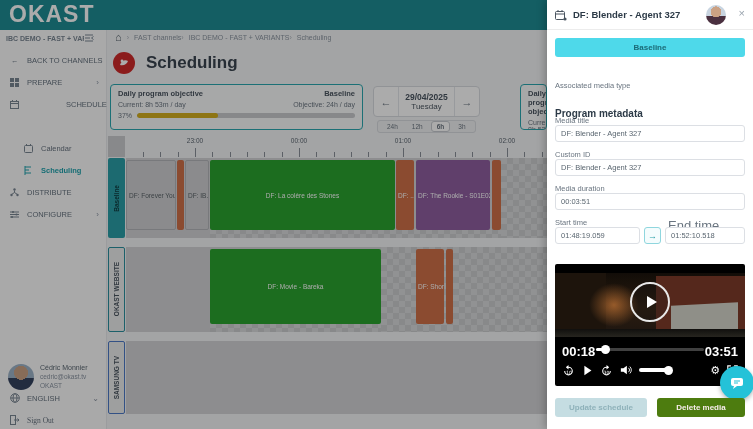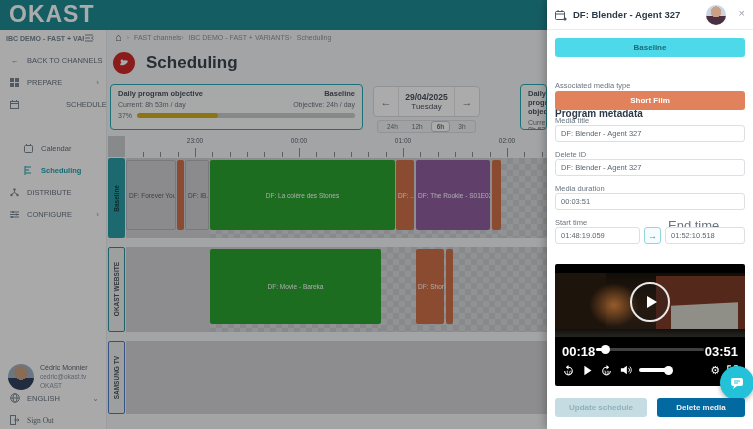--- a/index.html
+++ b/index.html
@@ -115,21 +115,21 @@
   .v-ctrls{position:absolute;left:0;top:96px;width:100%;height:20px;display:flex;align-items:center;gap:7px;padding:0 7px;color:#fff;}
   .v-ctrls .vbtn{display:flex;align-items:center;cursor:pointer;}
   .vol-track{width:30px;height:4px;background:#fff;border-radius:2px;position:relative;}
   .vol-knob{position:absolute;right:-4px;top:-2.5px;width:9px;height:9px;background:#fff;border-radius:50%;}
   .gear{margin-left:auto;font-size:11px;color:#fff;cursor:pointer;font-family:"DejaVu Sans",sans-serif;}
   .chatfab{position:absolute;left:173px;top:366px;width:34px;height:34px;border-radius:50%;background:#24c2d8;
      display:flex;align-items:center;justify-content:center;cursor:pointer;box-shadow:0 2px 5px rgba(0,0,0,0.3);}
 
   .upd-btn{position:absolute;left:8px;top:398px;width:92px;height:19px;background:#c5dde2;border:none;border-radius:3px;
      color:#8fb2ba;font-weight:bold;font-size:8px;cursor:pointer;}
-  .del-btn{position:absolute;left:110px;top:398px;width:88px;height:19px;background:#0369a1;border:none;border-radius:3px;
+  .del-btn{position:absolute;left:110px;top:398px;width:88px;height:19px;background:#4d7c0f;border:none;border-radius:3px;
      color:#f8eded;font-weight:bold;font-size:8px;cursor:pointer;}
 </style>
 </head>
 <body>
 
 <div class="app">
 
   <div class="topbar">
     <div class="logo">OKAST</div>
   </div>
@@ -386,26 +386,25 @@
       </span>
       <span class="p-title">DF: Blender - Agent 327</span>
       <div class="p-avatar"></div>
       <span class="p-close">×</span>
     </div>
 
     <button class="variant-btn">Baseline</button>
 
     <div class="p-section" style="top:64px;">Program metadata</div>
     <div class="p-label" style="top:81px;">Associated media type</div>
-    <button class="type-btn">Short Film</button>
 
     <div class="p-label" style="top:116px;">Media title</div>
     <input class="p-input" style="left: 8px; top: 125px; width: 190px;" value="DF: Blender - Agent 327">
 
-    <div class="p-label" style="top:150px;">Delete ID</div>
+    <div class="p-label" style="top:150px;">Custom ID</div>
     <input class="p-input" style="left: 8px; top: 159px; width: 190px;" value="DF: Blender - Agent 327">
 
     <div class="p-label" style="top:184px;">Media duration</div>
     <input class="p-input" style="left: 8px; top: 193px; width: 190px;" value="00:03:51">
 
     <div class="p-label" style="top:218px;">Start time</div>
     <div class="p-label2" style="left:121px;top:218px;">End time</div>
     <input class="p-input" style="left: 8px; top: 227px; width: 85px;" value="01:48:19.059">
     <div class="arrow-btn">→</div>
     <input class="p-input" style="left: 118px; top: 227px; width: 80px;" value="01:52:10.518">

